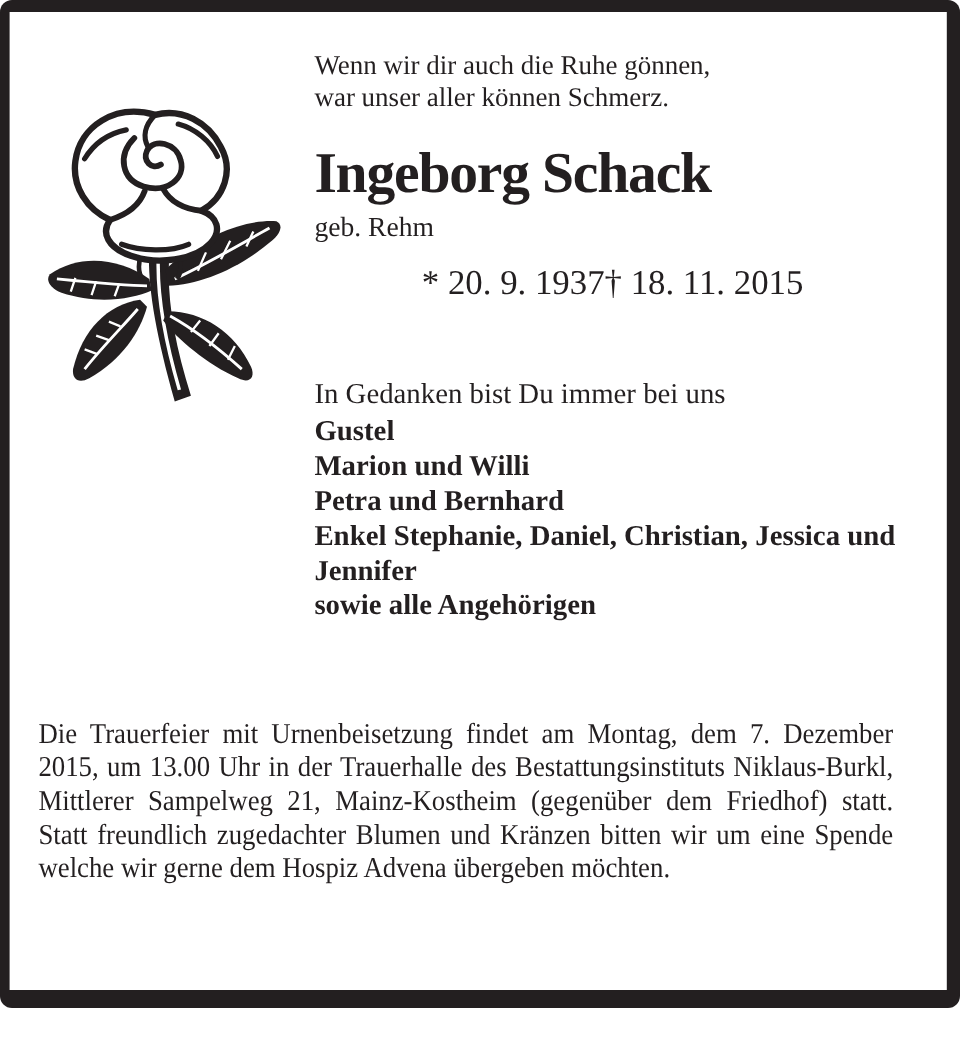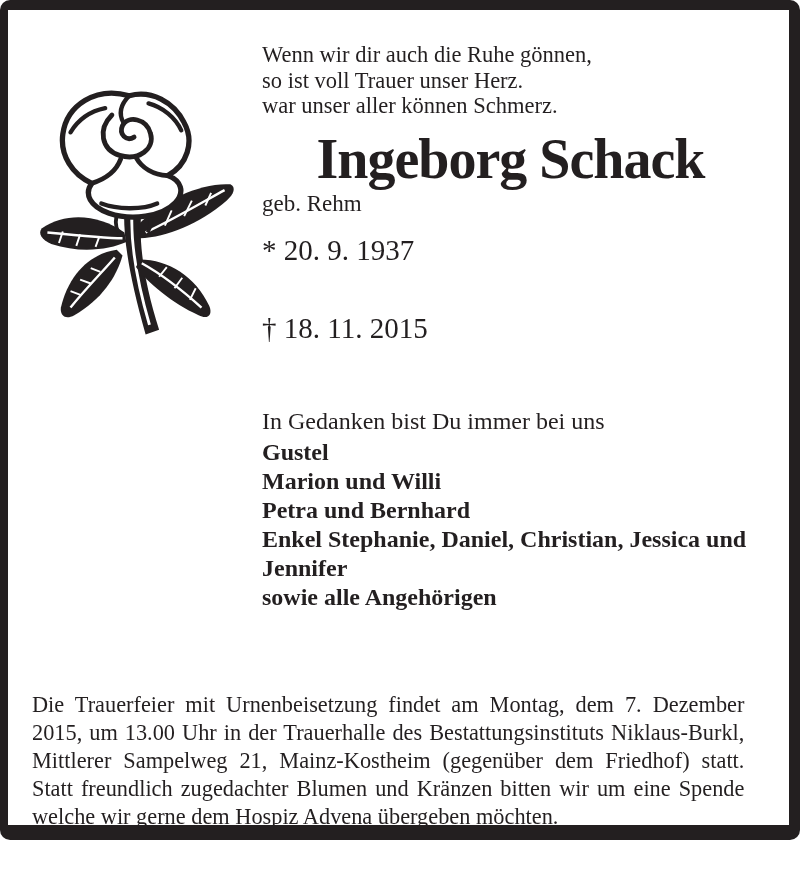--- a/index.html
+++ b/index.html
@@ -33,42 +33,40 @@
     padding: 78px 0 0 22px;
   }
   .rose-cell svg { display: block; width: 212px; height: 260px; }
   .main-col {
     flex: 1 1 auto;
     padding: 32px 30px 0 8px;
   }
   .verse { font-size: 22.5px; line-height: 25.5px; }
   .verse div { white-space: nowrap; }
   .deceased-name {
-    margin-top: 12px;
-    text-align: center;
-    font-size: 56px;
+    margin-top: 24px;
+    text-align: left;
+    font-size: 48px;
     line-height: 56px;
     font-weight: bold;
     letter-spacing: -1px;
     white-space: nowrap;
   }
   .maiden-name {
     margin-top: 4px;
     text-align: left;
     font-size: 23px;
     line-height: 26px;
   }
   .dates {
     margin-top: 16px;
     display: flex;
     justify-content: center;
-    gap: 44px;
     font-size: 29px;
     line-height: 34px;
-    flex-direction: column;
   }
   .mourning-intro {
     margin-top: 62px;
     font-size: 24px;
     line-height: 29px;
   }
   .mourners {
     margin-top: 2px;
     font-size: 24px;
     line-height: 29px;
@@ -125,21 +123,20 @@
           <path d="M103,8 C94,17 92,27 97,36" fill="none" stroke="#231f20" stroke-width="4.5" stroke-linecap="round"></path>
           <path d="M42,46 C50,33 63,24 78,21" fill="none" stroke="#231f20" stroke-width="4.5" stroke-linecap="round"></path>
           <path d="M157,44 C151,31 138,20 123,16" fill="none" stroke="#231f20" stroke-width="4.5" stroke-linecap="round"></path>
           <path d="M74,120 C90,126 116,127 132,120" fill="none" stroke="#231f20" stroke-width="4.5" stroke-linecap="round"></path>
         </svg>
       </div>
 
       <div class="main-col">
         <div class="verse">
           <div>Wenn wir dir auch die Ruhe gönnen,</div>
-          <div>so ist voll Trauer unser Herz.</div>
           <div>war unser aller können Schmerz.</div>
         </div>
 
         <div class="deceased-name">Ingeborg Schack</div>
         <div class="maiden-name">geb. Rehm</div>
 
         <div class="dates">
           <span>* 20. 9. 1937</span>
           <span>† 18. 11. 2015</span>
         </div>

